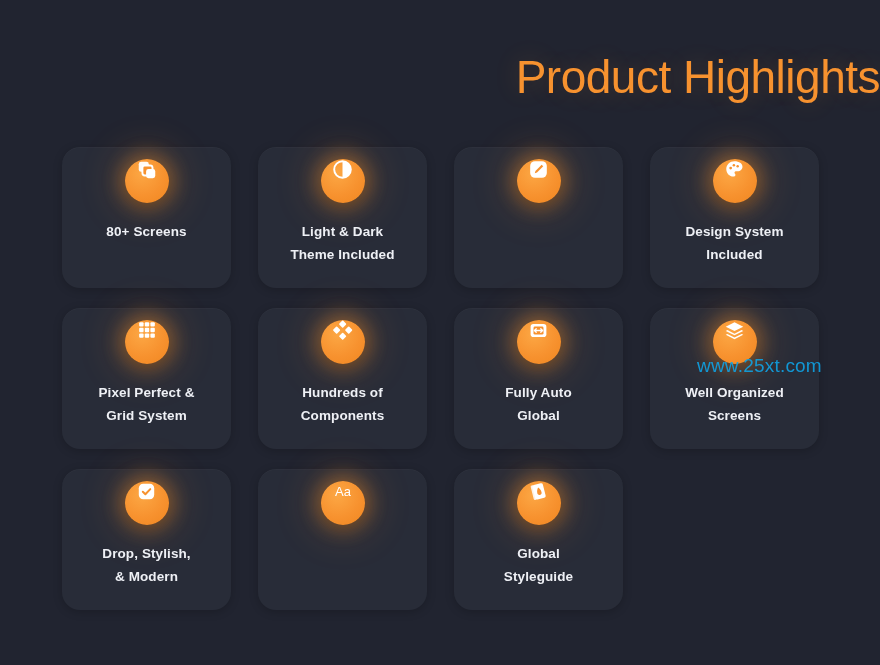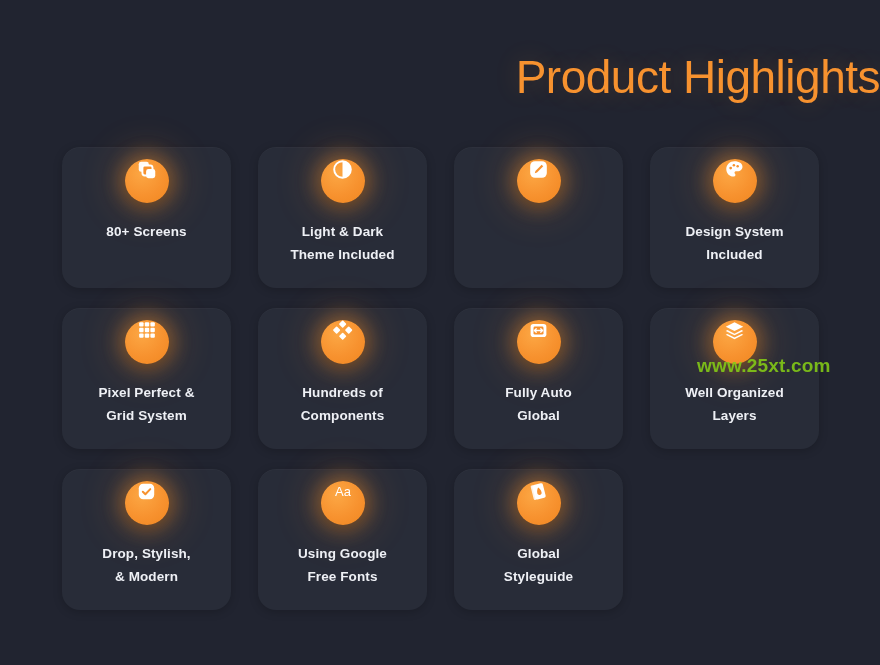--- a/index.html
+++ b/index.html
@@ -94,22 +94,22 @@
     padding: 0 6px;
   }
   .card-label .l2 { display:block; }
 
   
   .watermark {
     position: absolute;
     top: 355px;
     left: 697px;
     font-size: 19px;
-    font-weight: 700;
-    color: #84cc16;
+    font-weight: 400;
+    color: #0ea5e9;
     opacity: 0.88;
     letter-spacing: 0.2px;
     pointer-events: none;
     white-space: nowrap;
   }
 </style>
 </head>
 <body>
 
 <div id="page-wrap">
@@ -220,21 +220,21 @@
     <div class="feature-card">
       <span class="icon-badge">
         <svg width="21" height="21" viewBox="0 0 24 24" fill="#fff">
           <path d="M12 2.6 L22 7.6 L12 12.6 L2 7.6 Z"></path>
           <path d="M3.9 11.5 L2 12.5 L12 17.5 L22 12.5 L20.1 11.5 L12 15.6 Z"></path>
           <path d="M3.9 15.9 L2 16.9 L12 21.9 L22 16.9 L20.1 15.9 L12 20.0 Z"></path>
         </svg>
       </span>
       <div class="card-label">
         <span class="l1">Well Organized</span>
-        <span class="l2">Layers</span>
+        <span class="l2">Screens</span>
       </div>
     </div>
 
     <div class="feature-card">
       <span class="icon-badge">
         <svg width="21" height="21" viewBox="0 0 24 24">
           <rect x="3.2" y="3.2" width="17.6" height="17.6" rx="5" fill="#fff"></rect>
           <path d="M7.8 12.3 L10.7 15.1 L16.3 9.3" stroke="#F7922F" stroke-width="2.3" fill="none" stroke-linecap="round" stroke-linejoin="round"></path>
         </svg>
       </span>
@@ -243,24 +243,20 @@
         <span class="l2">&amp; Modern</span>
       </div>
     </div>
 
     <div class="feature-card">
       <span class="icon-badge">
         <svg width="26" height="20" viewBox="0 0 32 22">
           <text x="16" y="17" text-anchor="middle" font-family="&quot;Liberation Sans&quot;, sans-serif" font-size="16" font-weight="400" fill="#fff">Aa</text>
         </svg>
       </span>
-      <div class="card-label">
-        <span class="l1">Using Google</span>
-        <span class="l2">Free Fonts</span>
-      </div>
     </div>
 
     <div class="feature-card">
       <span class="icon-badge">
         <svg width="21" height="21" viewBox="0 0 24 24">
           <g transform="rotate(-14 12 12)">
             <rect x="6.4" y="3.4" width="12.4" height="17.2" rx="2.2" fill="#fff"></rect>
             <rect x="4.6" y="3.4" width="3.2" height="17.2" rx="1.5" fill="#fff" opacity="0.85"></rect>
             <path d="M10.2 13.6 c0-2.6 1.4-4.9 2.5-6.1 1.1 1.2 2.5 3.5 2.5 6.1 0 1.5-1.1 2.6-2.5 2.6s-2.5-1.1-2.5-2.6z" fill="#F7922F"></path>
           </g>

